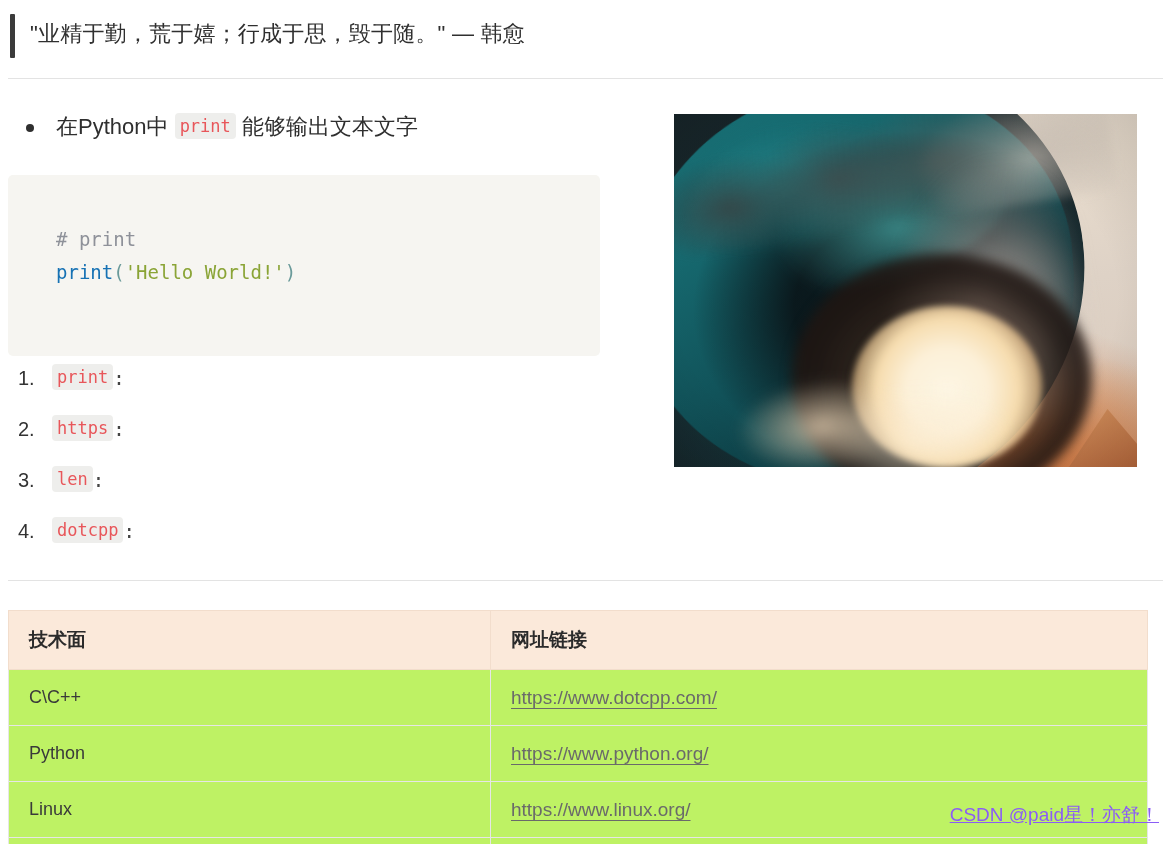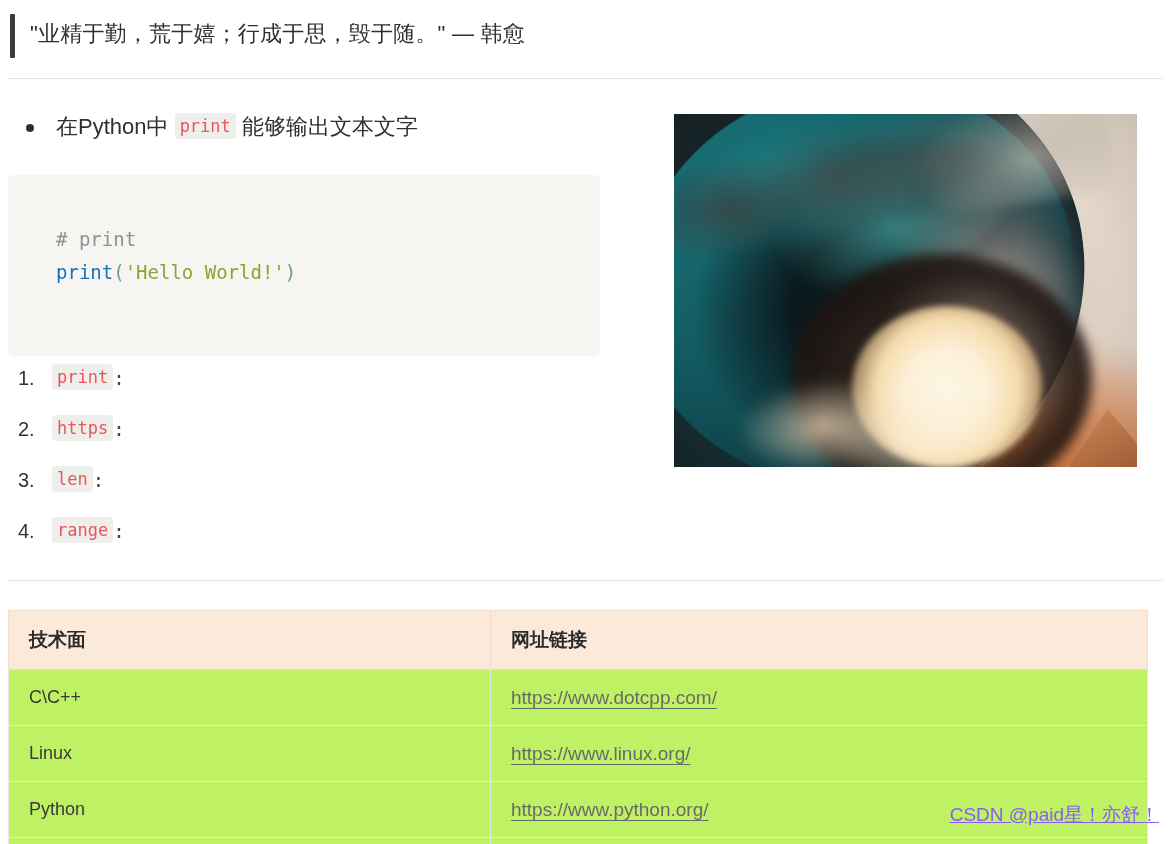--- a/index.html
+++ b/index.html
@@ -351,21 +351,21 @@
     <li class="ol-item">
       <span class="ol-num">2.</span>
       <span class="code-chip">https</span><span class="ol-colon">:</span>
     </li>
     <li class="ol-item">
       <span class="ol-num">3.</span>
       <span class="code-chip">len</span><span class="ol-colon">:</span>
     </li>
     <li class="ol-item">
       <span class="ol-num">4.</span>
-      <span class="code-chip">range</span><span class="ol-colon">:</span>
+      <span class="code-chip">dotcpp</span><span class="ol-colon">:</span>
     </li>
   </ol>
 
   <div class="hero-image" aria-label="ocean-wave-barrel-at-sunset">
     <div class="hero-sky"></div>
     <div class="hero-sky-warm"></div>
     <div class="hero-peak"></div>
     <div class="wave-outer"></div>
     <div class="wave-face"></div>
     <div class="wave-crest"></div>
@@ -391,26 +391,26 @@
       <th>技术面</th>
       <th>网址链接</th>
     </tr>
   </thead>
   <tbody>
     <tr>
       <td>C\C++</td>
       <td><span class="cell-link">https://www.dotcpp.com/</span></td>
     </tr>
     <tr>
+      <td>Python</td>
+      <td><span class="cell-link">https://www.python.org/</span></td>
+    </tr>
+    <tr>
       <td>Linux</td>
       <td><span class="cell-link">https://www.linux.org/</span></td>
-    </tr>
-    <tr>
-      <td>Python</td>
-      <td><span class="cell-link">https://www.python.org/</span></td>
     </tr>
     <tr>
       <td></td>
       <td></td>
     </tr>
   </tbody>
 </table>
 
 <div class="watermark">CSDN @paid星！亦舒！</div>
 

